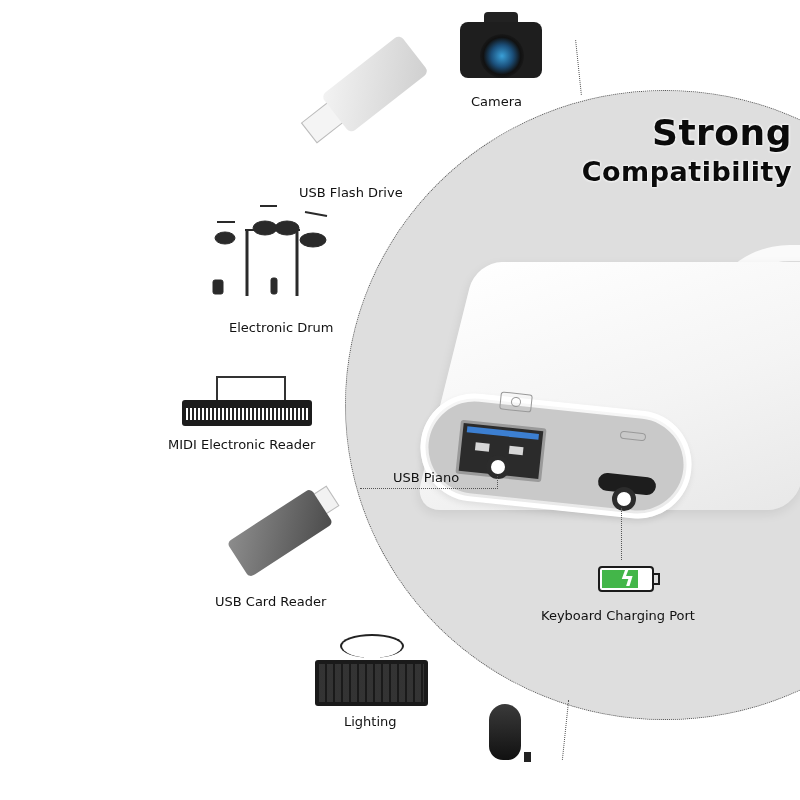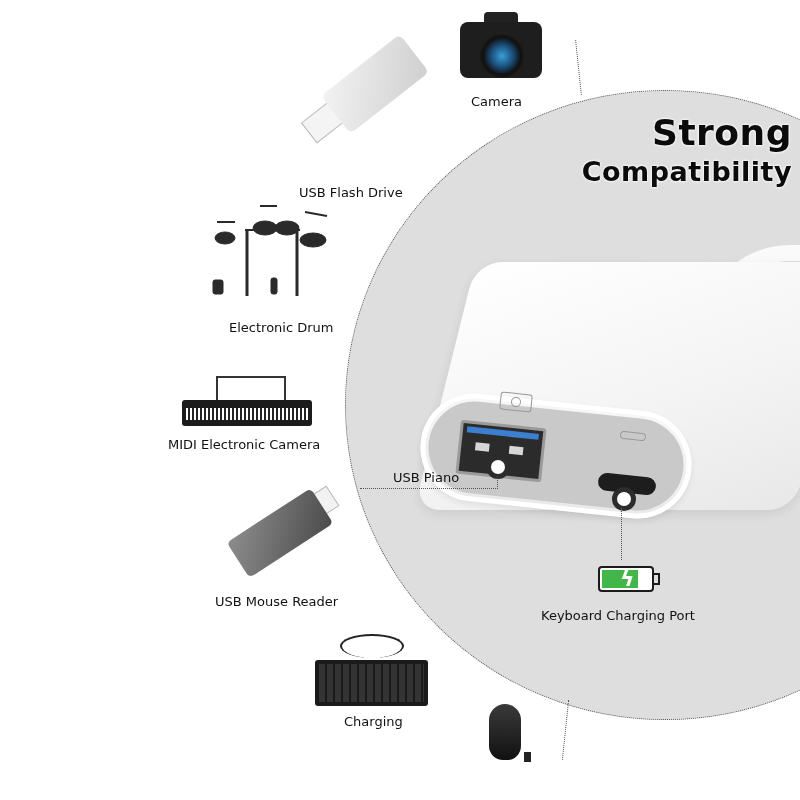--- a/index.html
+++ b/index.html
@@ -167,26 +167,26 @@
     <line x1="40" y1="30" x2="95" y2="30" stroke-width="2"></line>
     <rect x="8" y="80" width="10" height="14" rx="2"></rect>
     <rect x="66" y="78" width="6" height="16" rx="2"></rect>
   </g>
 </svg>
 <div class="abs label" style="left:205px;top:320px;margin-left:24px;">Electronic Drum</div>
 
 <div class="device piano-stand"></div>
 <div class="device piano"></div>
 <div class="device piano-keys"></div>
-<div class="abs label" style="left:168px;top:437px;">MIDI Electronic Camera</div>
+<div class="abs label" style="left:168px;top:437px;">MIDI Electronic Reader</div>
 
 <div class="device reader-plug"></div>
 <div class="device reader-body"></div>
-<div class="abs label" style="left:215px;top:594px;">USB Mouse Reader</div>
+<div class="abs label" style="left:215px;top:594px;">USB Card Reader</div>
 
 <div class="device kb-cable"></div>
 <div class="device kb"></div>
 <div class="device kb-keys"></div>
-<div class="abs label" style="left:344px;top:714px;">Charging</div>
+<div class="abs label" style="left:344px;top:714px;">Lighting</div>
 
 <div class="device mouse"></div>
 <div class="device dongle"></div>
 <div class="abs label" style="left:459px;top:769px;margin-top:35px;">Mouse</div>
 
 </body></html>

